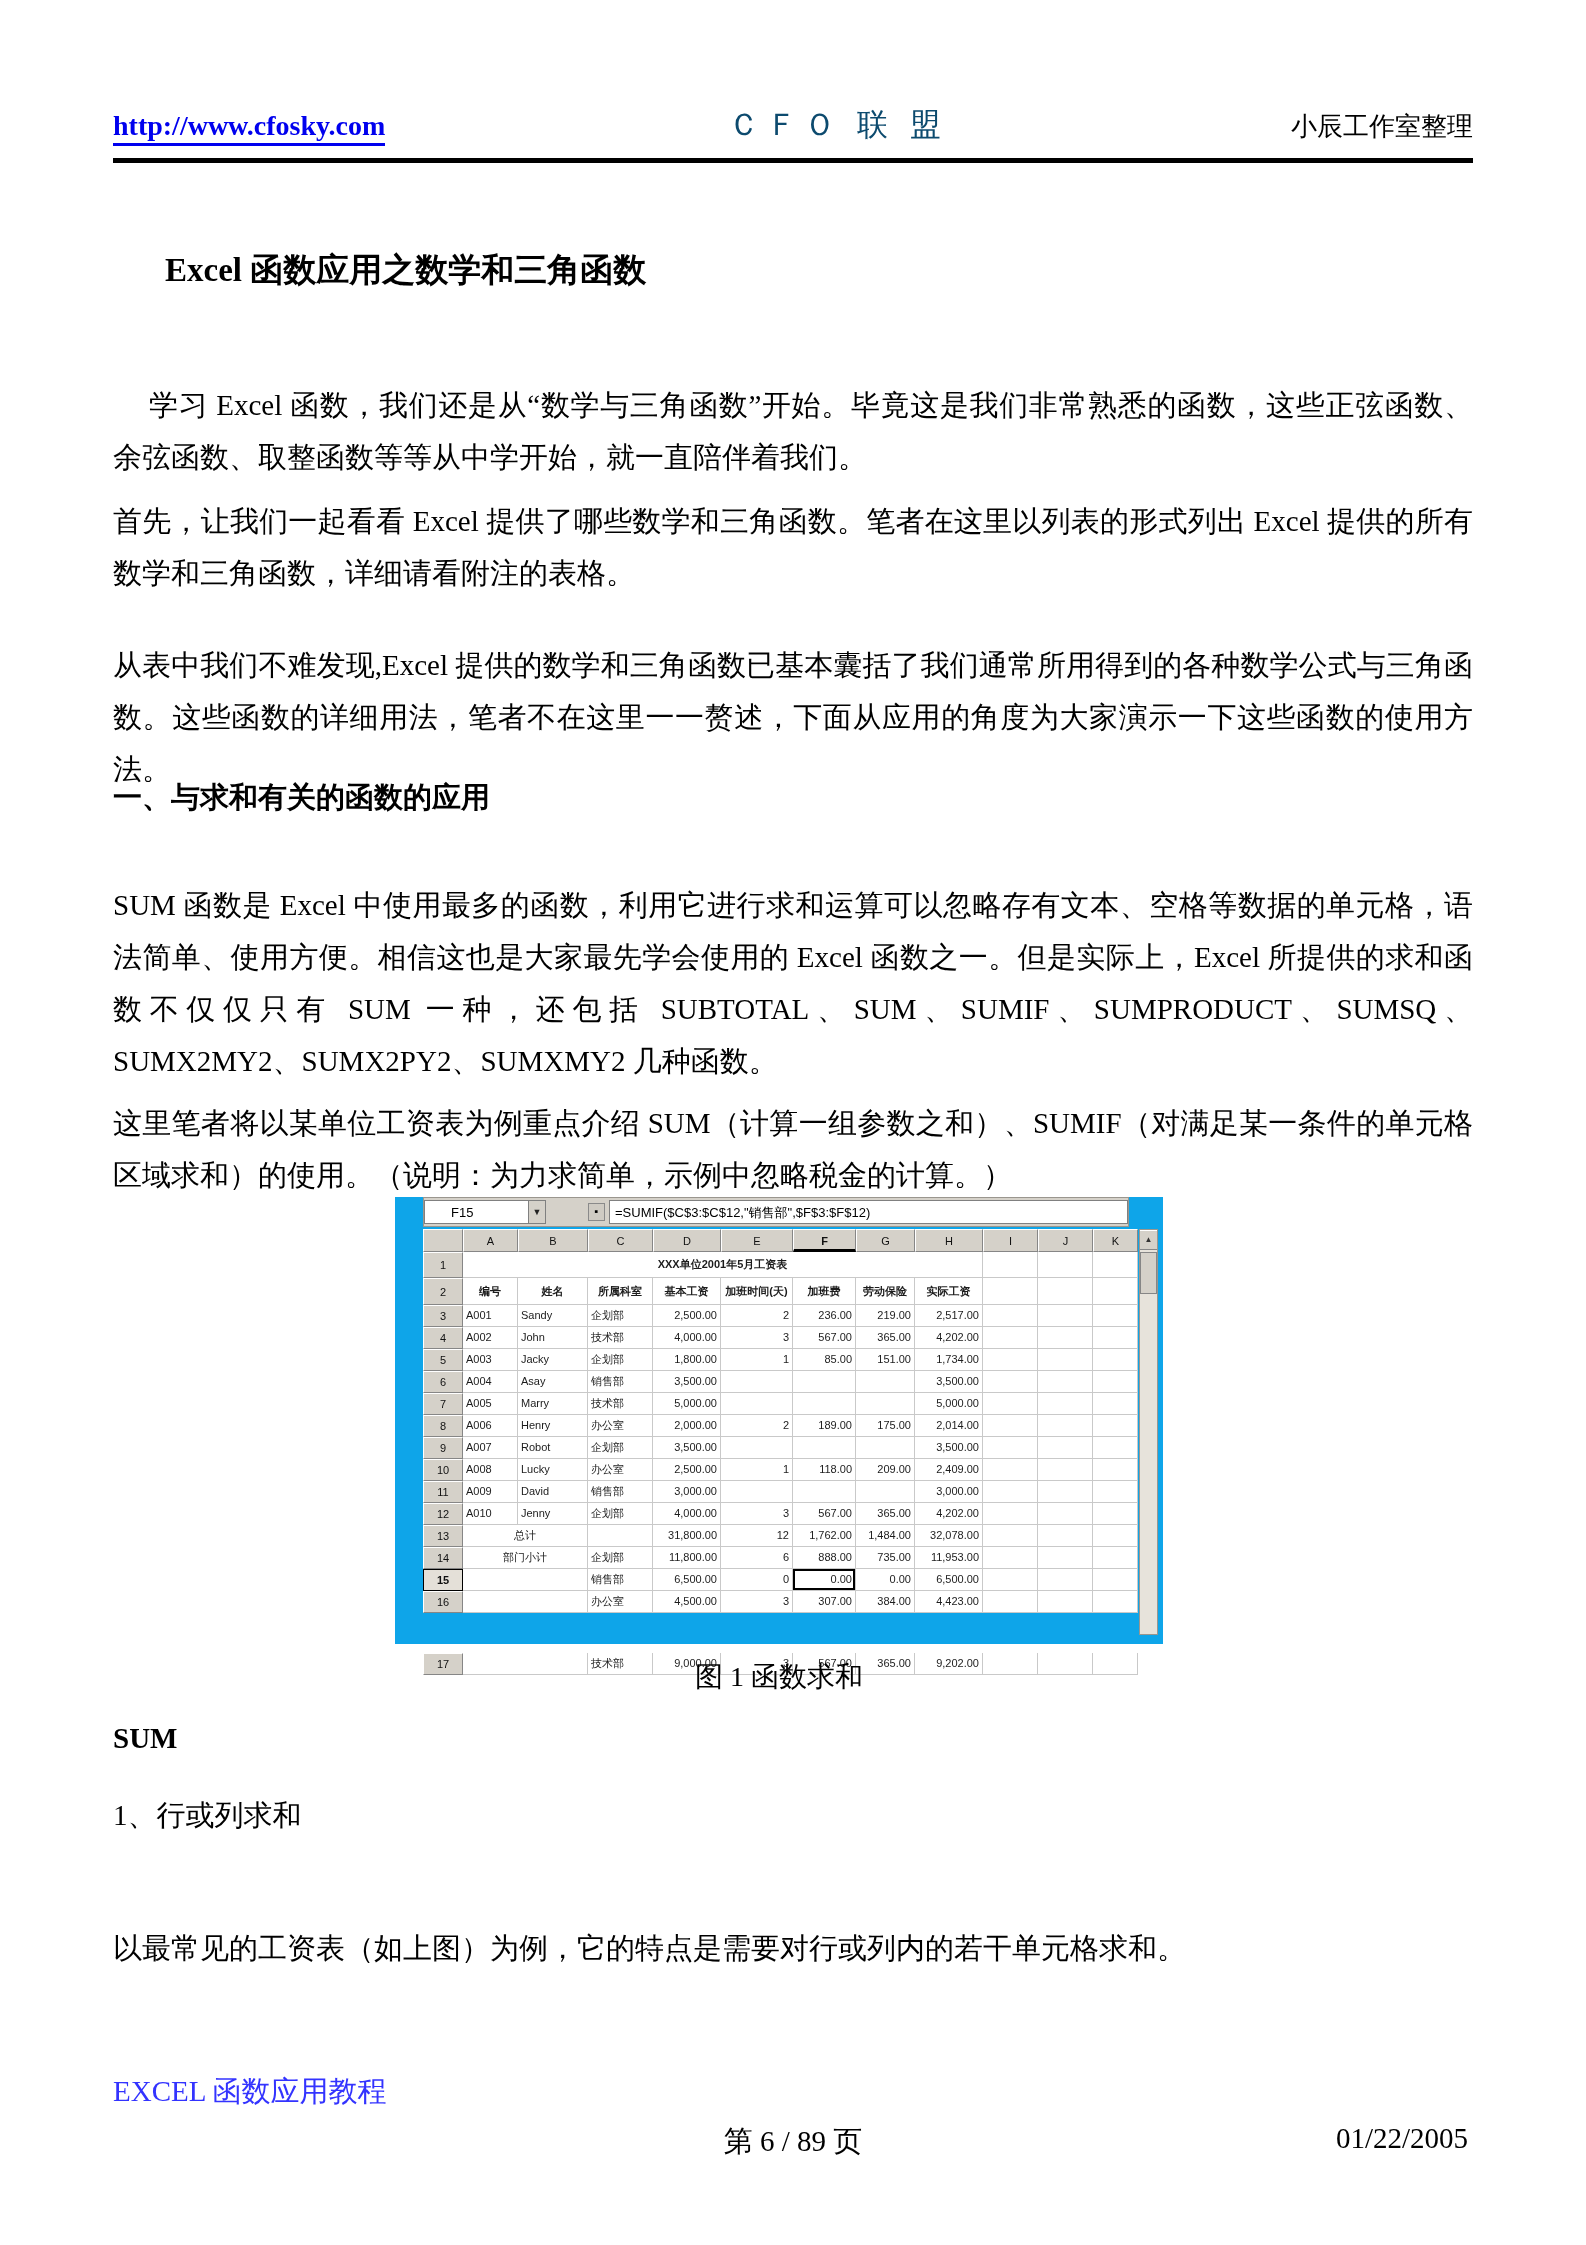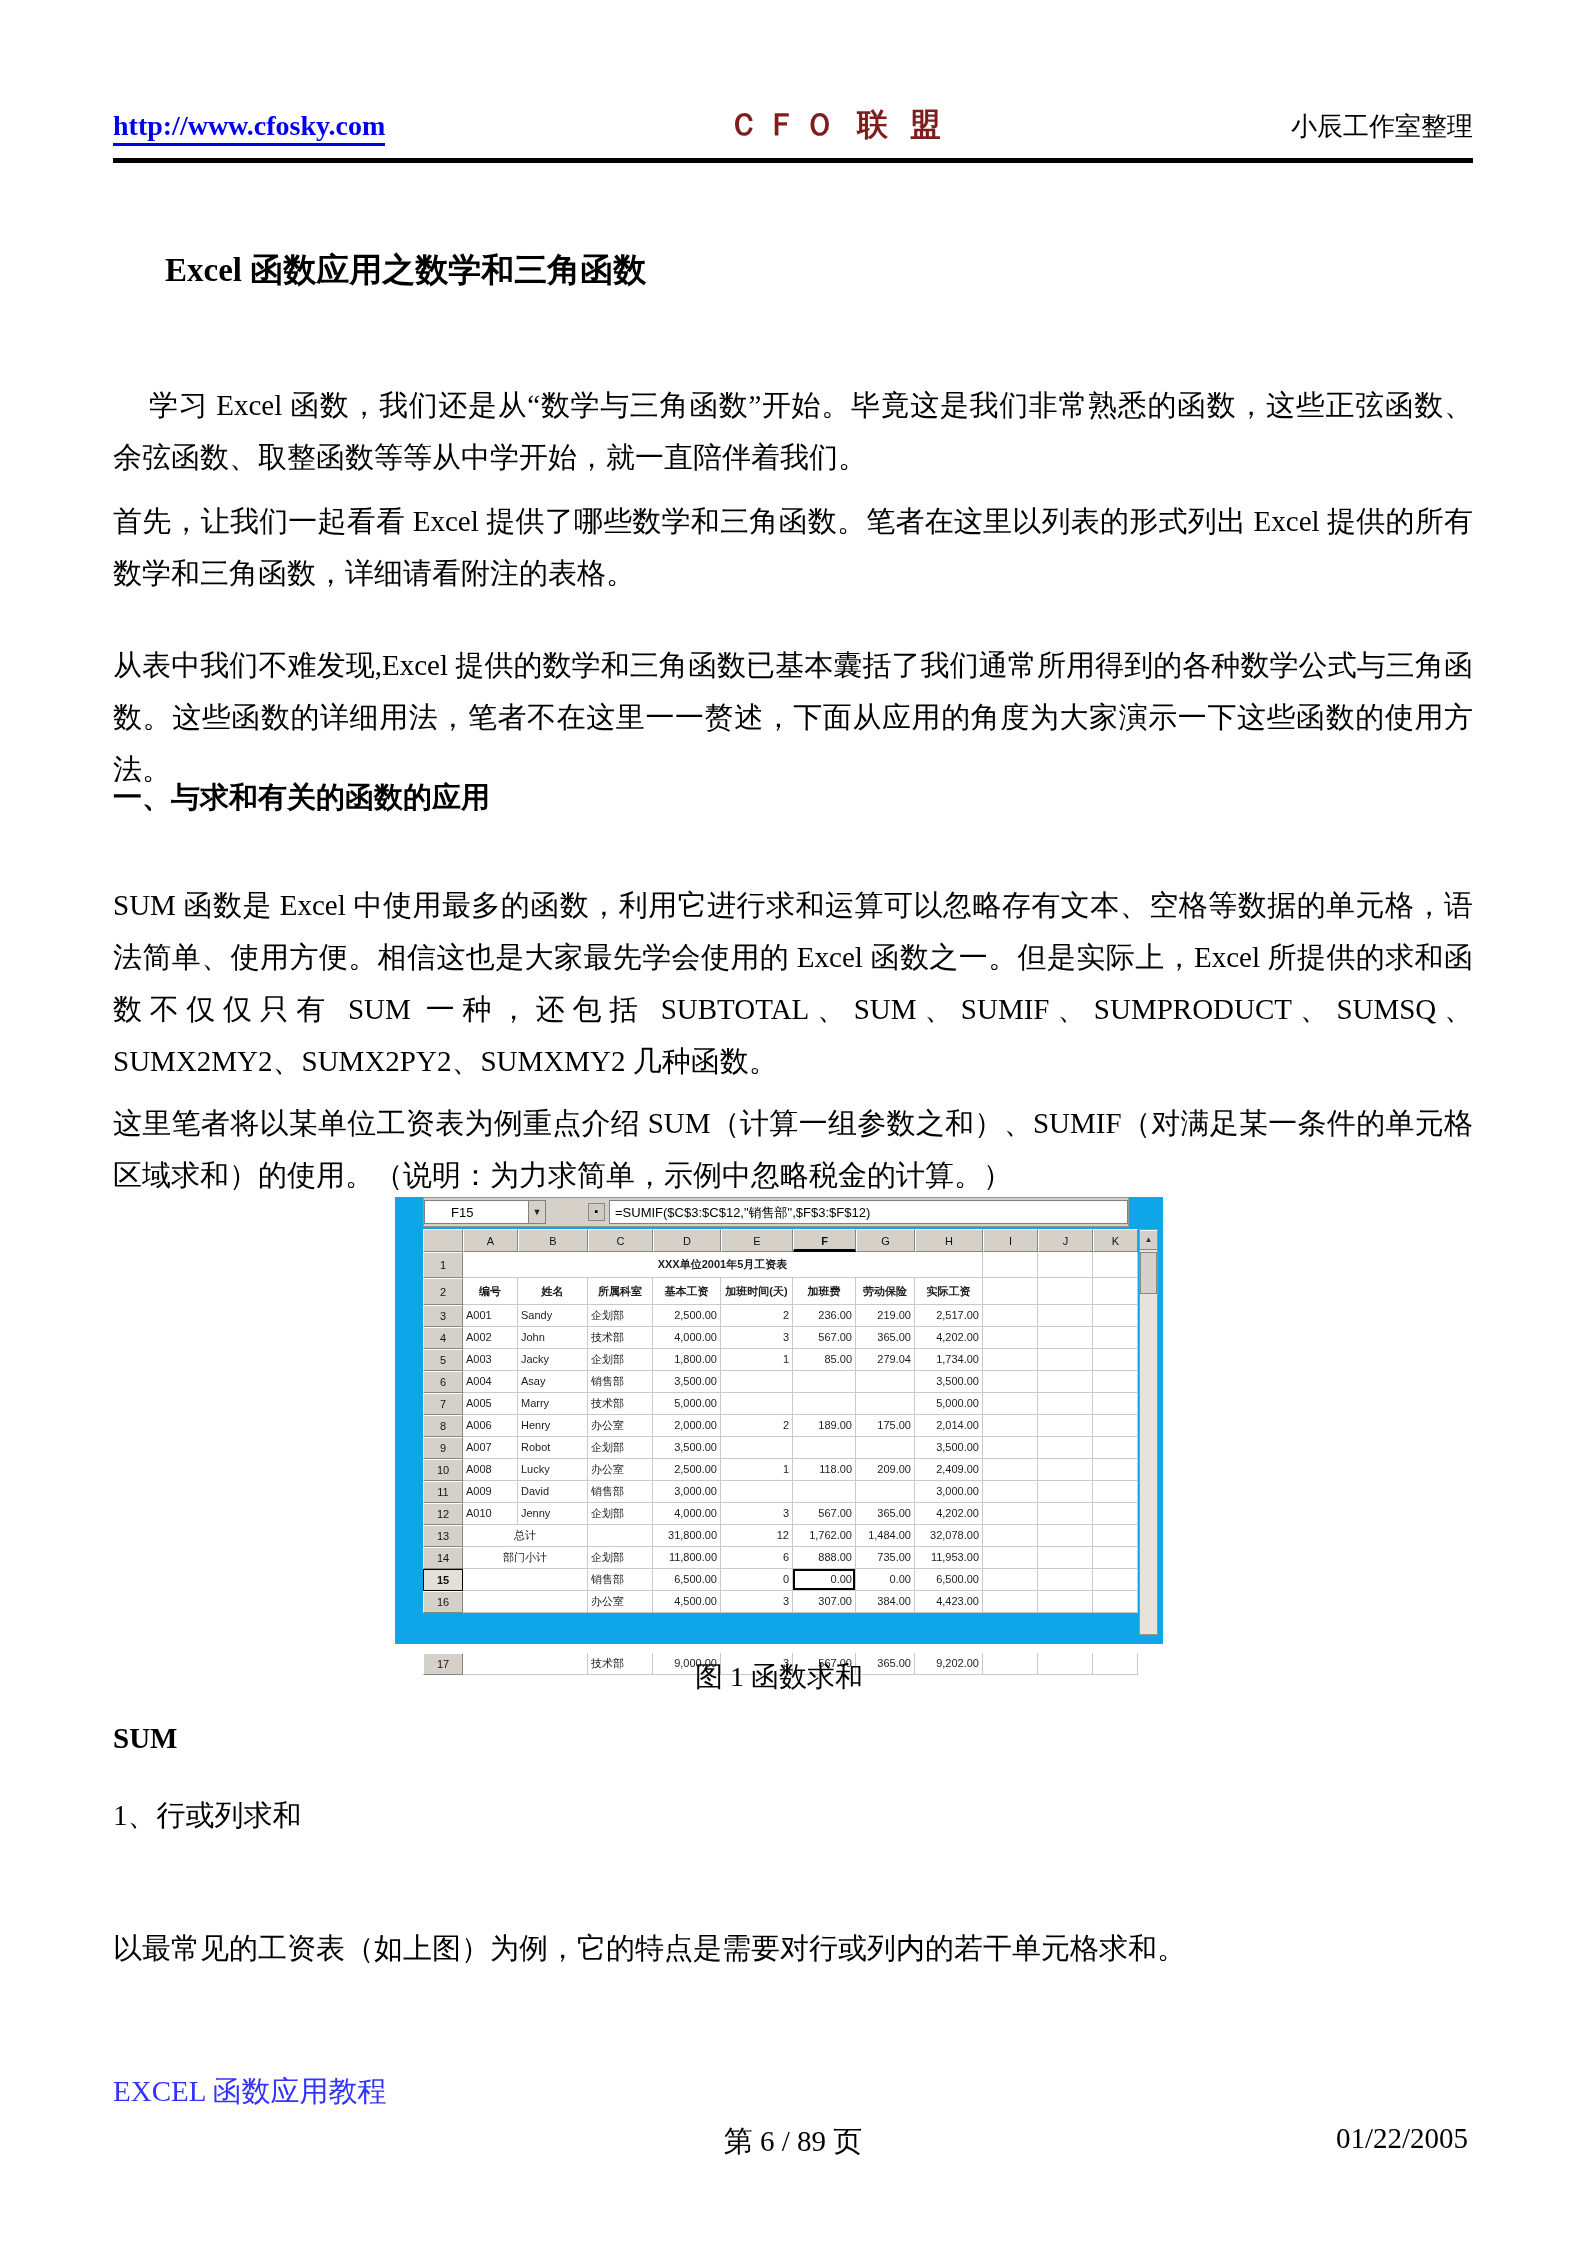--- a/index.html
+++ b/index.html
@@ -1,21 +1,21 @@
 <!DOCTYPE html>
 <html><head>
 <meta charset="utf-8">
 <style>
   html,body{margin:0;padding:0;background:#888;}
   .page{position:relative;width:1586px;height:2245px;background:#ffffff;margin:0 auto;overflow:hidden;
         font-family:"Liberation Serif","DejaVu Serif",serif;color:#000;}
   
   .hdr{position:absolute;left:113px;top:104px;width:1360px;display:flex;justify-content:space-between;align-items:baseline;}
   .hdr-url{font-size:28px;font-weight:bold;color:#0000EE;border-bottom:3px solid #0000EE;line-height:34px;}
-  .hdr-brand{font-size:31px;font-weight:bold;color:#7f1d1d;letter-spacing:7px;}
+  .hdr-brand{font-size:31px;font-weight:normal;color:#0c4a6e;letter-spacing:7px;}
   .hdr-right{font-size:26px;color:#000;}
   .hdr-rule{position:absolute;left:113px;top:158px;width:1360px;border-top:5px solid #000;}
   
   .doc-title{position:absolute;left:165px;top:248px;font-size:33px;font-weight:600;font-family:Liberation Serif, serif;}
   .para{position:absolute;left:113px;width:1360px;font-size:29px;line-height:52px;text-align:justify;}
   .indent{ text-indent:36px;}
   .sec-head{position:absolute;left:113px;font-size:29px;font-weight:bold;font-family:"Liberation Sans","DejaVu Sans",sans-serif;}
   .plain-line{position:absolute;left:113px;font-size:29px;}
   .fig-caption{position:absolute;left:395px;top:1658px;width:768px;text-align:center;font-size:28px;}
   
@@ -147,21 +147,21 @@
           <div class="xc c" style="width: 45px; height: 22px; line-height: 21px;"></div>
         </div>
         <div class="xr" style="height: 22px;">
           <div class="xc hd" style="width: 40px; height: 22px; line-height: 21px;">5</div>
           <div class="xc c" style="width: 55px; height: 22px; line-height: 21px;">A003</div>
           <div class="xc c" style="width: 70px; height: 22px; line-height: 21px;">Jacky</div>
           <div class="xc c" style="width: 65px; height: 22px; line-height: 21px;">企划部</div>
           <div class="xc c num" style="width: 68px; height: 22px; line-height: 21px;">1,800.00</div>
           <div class="xc c num" style="width: 72px; height: 22px; line-height: 21px;">1</div>
           <div class="xc c num" style="width: 63px; height: 22px; line-height: 21px;">85.00</div>
-          <div class="xc c num" style="width: 59px; height: 22px; line-height: 21px;">279.04</div>
+          <div class="xc c num" style="width: 59px; height: 22px; line-height: 21px;">151.00</div>
           <div class="xc c num" style="width: 68px; height: 22px; line-height: 21px;">1,734.00</div>
           <div class="xc c" style="width: 55px; height: 22px; line-height: 21px;"></div>
           <div class="xc c" style="width: 55px; height: 22px; line-height: 21px;"></div>
           <div class="xc c" style="width: 45px; height: 22px; line-height: 21px;"></div>
         </div>
         <div class="xr" style="height: 22px;">
           <div class="xc hd" style="width: 40px; height: 22px; line-height: 21px;">6</div>
           <div class="xc c" style="width: 55px; height: 22px; line-height: 21px;">A004</div>
           <div class="xc c" style="width: 70px; height: 22px; line-height: 21px;">Asay</div>
           <div class="xc c" style="width: 65px; height: 22px; line-height: 21px;">销售部</div>

